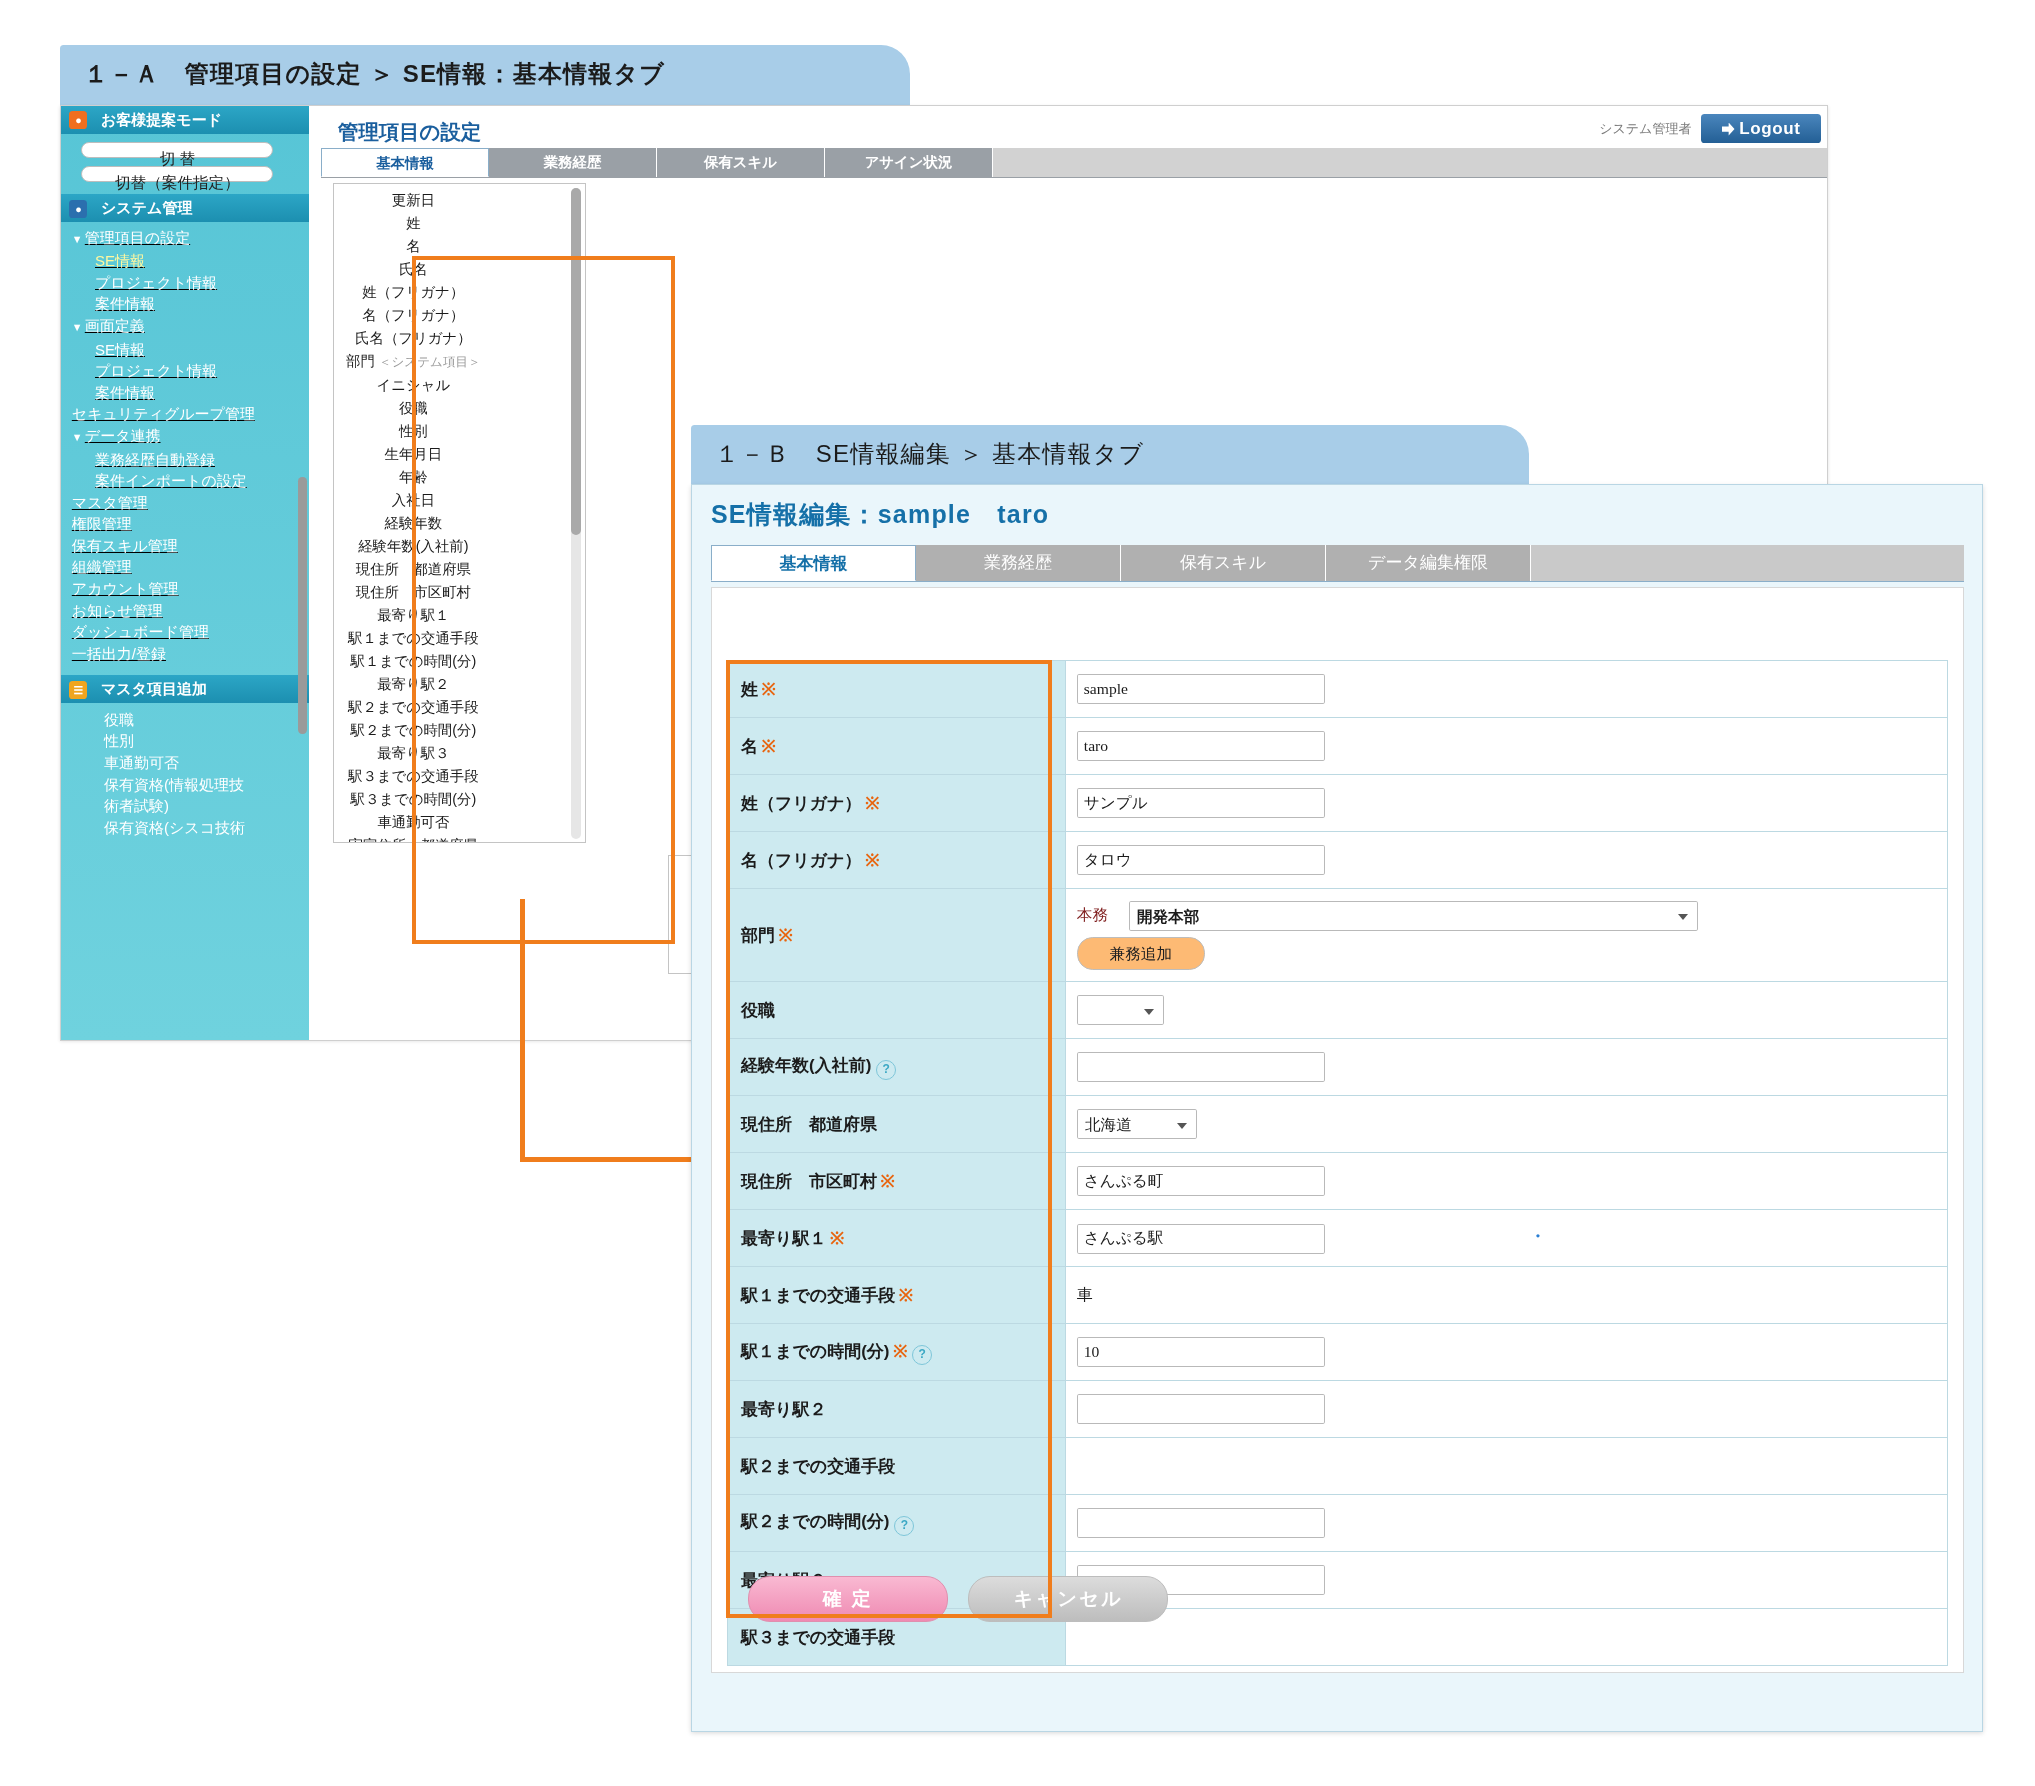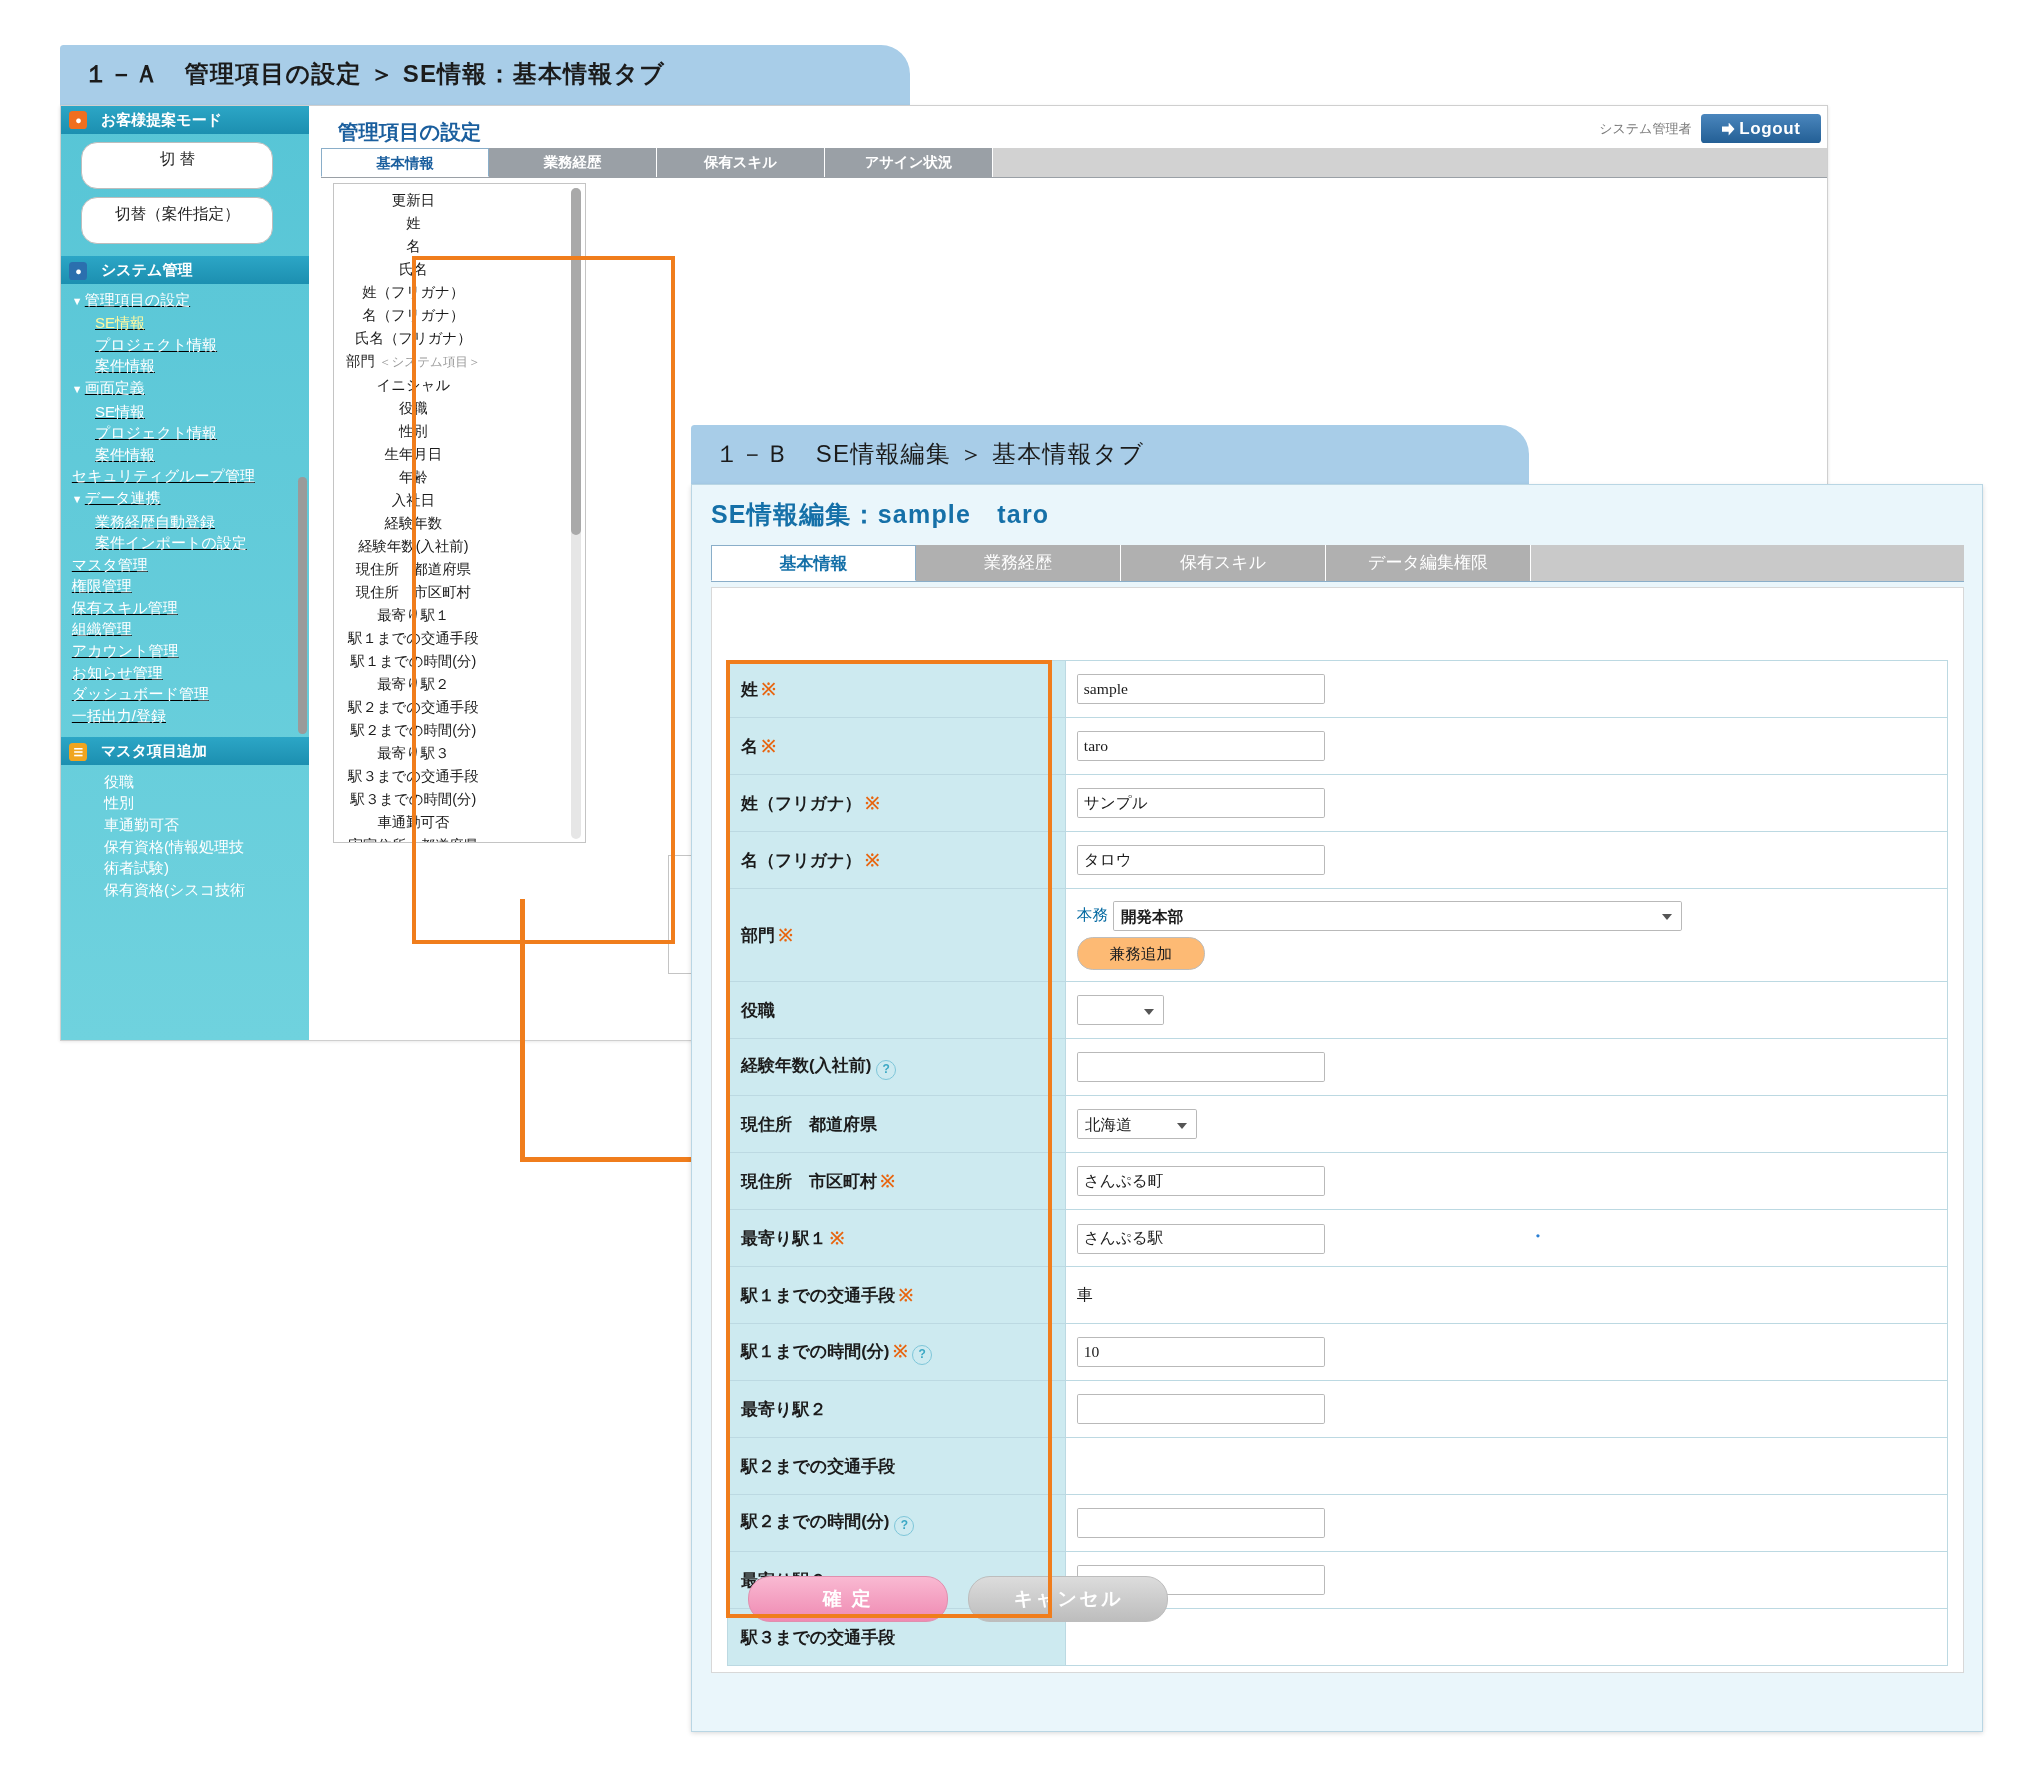--- a/index.html
+++ b/index.html
@@ -94,21 +94,21 @@
     font-weight: bold;
   }
   .side-sec.blue .badge { background: #f06f1f; }
   .side-sec.wrench .badge { background: #2b6fae; }
   .side-sec.list .badge { background: #f0a51f; }
 
   .side-btn-wrap { padding: 8.4px 0 3.6px 20.4px; }
   .side-btn {
     display: block;
     width: 192px;
-    height: 47px;
+    height: 16px;
     line-height: 32px;
     margin-bottom: 8.4px;
     background: #ffffff;
     border: 1.2px solid #bdbdbd;
     border-radius: 16px;
     text-align: center;
     font-size: 15.6px;
     color: #222222;
     box-sizing: border-box;
     cursor: pointer;
@@ -503,21 +503,21 @@
     right: 8.4px;
     top: 12.6px;
     width: 0; height: 0;
     border-left: 5.4px solid transparent;
     border-right: 5.4px solid transparent;
     border-top: 6px solid #555555;
   }
   .sel-wide { width: 569px; font-weight: bold; }
   .sel-mid { width: 120px; }
   .sel-small { width: 87px; }
-  .honmu { font-size: 15.6px; margin-right: 0; color:#0369a1;}
+  .honmu { font-size: 15.6px; margin-right: 16px; color:#7f1d1d;}
   .kenmu-btn {
     display: inline-block;
     margin-top: 6px;
     width: 126px;
     height: 31px;
     line-height: 31px;
     border: 1.2px solid #bdbdbd;
     border-radius: 15.6px;
     background: #fdba74;
     text-align: center;

